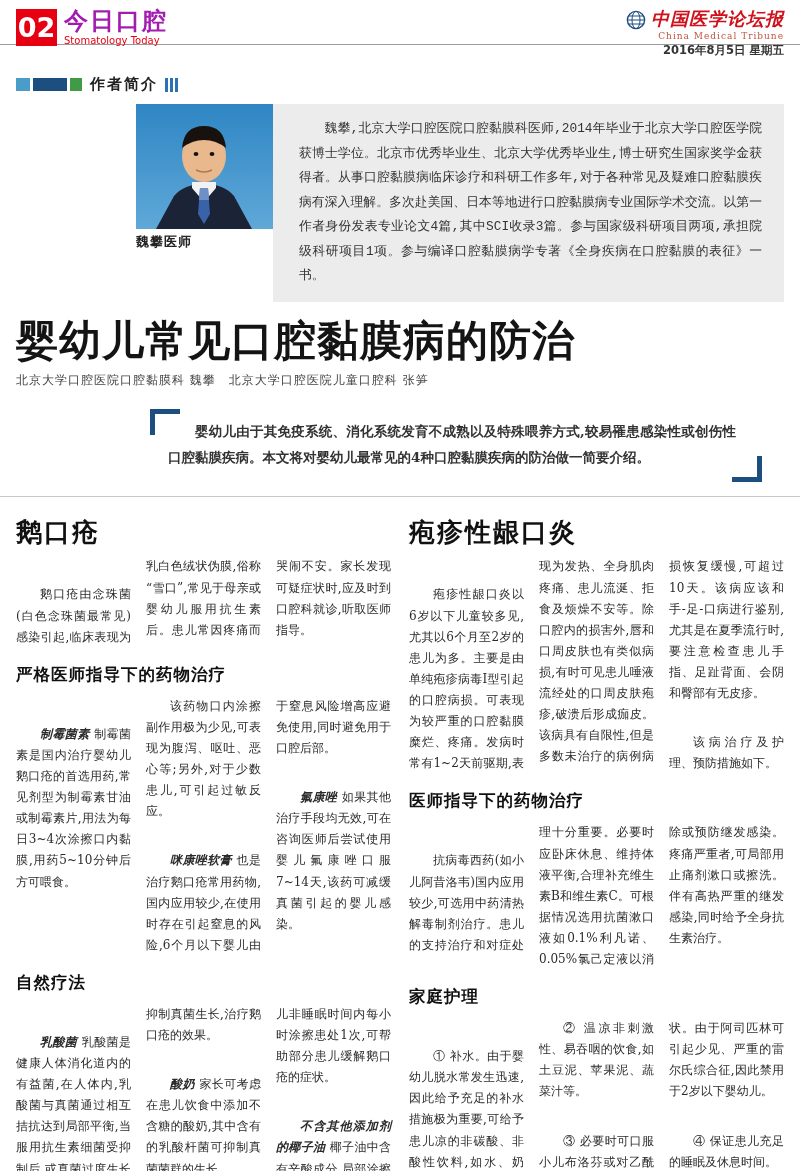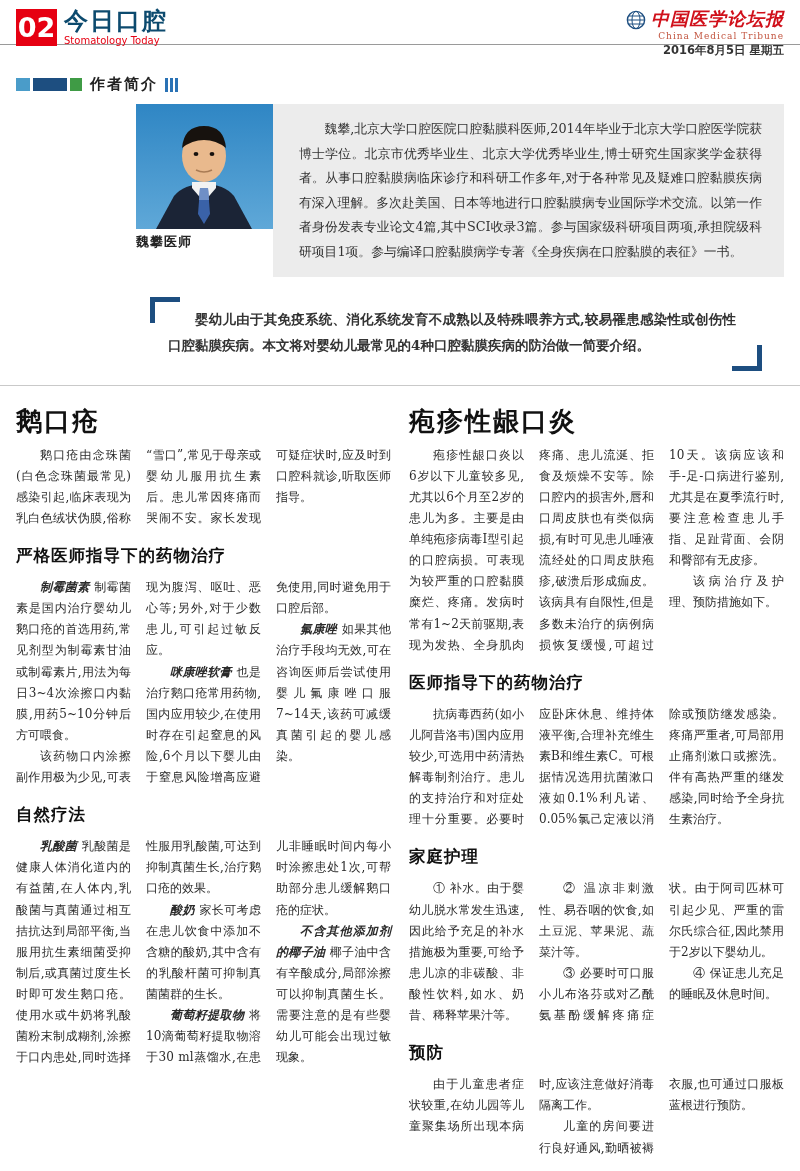--- a/index.html
+++ b/index.html
@@ -5,21 +5,21 @@
   * { box-sizing: border-box; margin: 0; padding: 0; }
   html,body { background:#fff; }
   body { font-family:"DejaVu Serif","Liberation Serif",serif; color:#2b2b2b; }
   .page { width:800px; min-height:1171px; position:relative; background:#fff; padding:0 16px; overflow:hidden; }
 
   
   .masthead { display:flex; justify-content:space-between; align-items:flex-start; padding-top:9px; height:42px; }
   .mast-left { display:flex; align-items:flex-start; gap:7px; }
   .page-num { background:#e60012; color:#fff; font-family:"DejaVu Sans","Liberation Sans",sans-serif;
               font-weight:bold; font-size:27px; width:41px; height:37px; display:flex; align-items:center; justify-content:center; }
-  .mast-title .cn { color:#0c4a6e; font-family:"DejaVu Sans","Liberation Sans",sans-serif; font-weight:bold; font-size:24px; line-height:1.05; letter-spacing:2px; }
+  .mast-title .cn { color:#a21caf; font-family:"DejaVu Sans","Liberation Sans",sans-serif; font-weight:bold; font-size:24px; line-height:1.05; letter-spacing:2px; }
   .mast-title .en { color:#e60012; font-family:"DejaVu Sans","Liberation Sans",sans-serif; font-size:10px; margin-top:1px; }
   .mast-right { text-align:right; line-height:1.15; }
   .brand-row { display:flex; align-items:flex-end; justify-content:flex-end; gap:5px; }
   .brand-cn { color:#d0101a; font-size:18px; font-weight:bold; font-style:italic; letter-spacing:1px; }
   .brand-en { color:#c2543f; font-size:9px; letter-spacing:1px; margin-top:1px; }
   .mast-date { color:#333; font-size:11.5px; font-weight:bold; margin-top:3px; font-family:"DejaVu Sans","Liberation Sans",sans-serif; }
   .header-rule { border-top:1px solid #9a9a9a; margin:2px -16px 0 -16px; }
 
   
   .author-label { display:flex; align-items:center; gap:3px; margin-top:30px; }
@@ -27,21 +27,21 @@
   .sq1 { width:14px; background:#4a9cc9; }
   .sq2 { width:34px; background:#1d4e80; }
   .sq3 { width:12px; background:#3f9b45; }
   .author-label .txt { font-family:"DejaVu Sans","Liberation Sans",sans-serif; font-weight:bold; font-size:15px; color:#222; margin-left:5px; letter-spacing:2px; }
   .bars { display:inline-flex; gap:2px; margin-left:4px; }
   .bars i { width:3px; height:14px; background:#2a72b5; display:inline-block; }
   .author-wrap { display:flex; margin:10px 0 0 120px; }
   .photo-wrap { width:137px; flex:0 0 137px; }
   .photo { width:137px; height:125px; display:block; }
   .photo-caption { font-weight:bold; font-size:13px; color:#222; margin-top:4px; letter-spacing:1px; }
-  .bio-box { flex:1; background:#ececec; padding:13px 22px 13px 26px; }
+  .bio-box { flex:1; background:#ececec; padding:13px 22px 13px 26px;font-family:Liberation Mono, monospace; }
   .bio-box p { font-size:12.8px; line-height:1.92; text-align:justify; text-indent:2em; color:#333; }
 
   
   .headline { margin-top:16px; }
   .headline h1 { font-family:"DejaVu Sans","Liberation Sans",sans-serif; font-weight:900; font-size:42px;
                  color:#141414; letter-spacing:1px; line-height:1.1; }
   .byline { font-size:12px; color:#444; margin-top:8px; letter-spacing:1px; }
 
   
   .abstract { position:relative; margin:20px 0 0 134px; width:612px; padding:10px 26px 12px 18px; }
@@ -52,21 +52,21 @@
   .body-rule { border-top:1px solid #c9c9c9; margin:14px -16px 0 -16px; }
 
   
   .columns { display:flex; gap:18px; margin-top:8px; }
   .half { width:375px; flex:0 0 375px; }
   .sec-h1 { font-family:"DejaVu Serif","Liberation Serif",serif; font-weight:bold; font-size:26px;
             color:#111; letter-spacing:2px; margin:10px 0 6px; }
   .sec-h2 { font-family:"DejaVu Sans","Liberation Sans",sans-serif; font-weight:bold; font-size:16.5px;
             color:#111; margin:16px 0 10px; letter-spacing:1px; }
   .colblock { column-count:3; column-gap:15px; margin-bottom:6px; }
-  .colblock p { font-size:12px; line-height:1.76; text-align:justify; text-indent:2em; color:#2b2b2b; }
+  .colblock p { font-size:12px; line-height:1.76; text-align:justify; text-indent:2em; color:#2b2b2b;margin-top:28px; }
   .colblock .lead { font-weight:bold; font-style:italic; }
 </style>
 </head>
 <body>
 
 <div class="page">
 
   <header class="masthead">
     <div class="mast-left">
       <div class="page-num">02</div>
@@ -125,20 +125,24 @@
           <path d="M60 66 Q68 70 76 66" fill="none" stroke="#a97b54" stroke-width="1.6"></path>
         </svg>
         <div class="photo-caption">魏攀医师</div>
       </div>
       <div class="bio-box">
         <p>魏攀,北京大学口腔医院口腔黏膜科医师,2014年毕业于北京大学口腔医学院获博士学位。北京市优秀毕业生、北京大学优秀毕业生,博士研究生国家奖学金获得者。从事口腔黏膜病临床诊疗和科研工作多年,对于各种常见及疑难口腔黏膜疾病有深入理解。多次赴美国、日本等地进行口腔黏膜病专业国际学术交流。以第一作者身份发表专业论文4篇,其中SCI收录3篇。参与国家级科研项目两项,承担院级科研项目1项。参与编译口腔黏膜病学专著《全身疾病在口腔黏膜的表征》一书。</p>
       </div>
     </div>
   </section>
 
+  <section class="headline">
+    <h1>婴幼儿常见口腔黏膜病的防治</h1>
+    <div class="byline">北京大学口腔医院口腔黏膜科 魏攀　北京大学口腔医院儿童口腔科 张笋</div>
+  </section>
 
   <section class="abstract">
     <span class="corner corner-tl"></span>
     <span class="corner corner-br"></span>
     <p>婴幼儿由于其免疫系统、消化系统发育不成熟以及特殊喂养方式,较易罹患感染性或创伤性口腔黏膜疾病。本文将对婴幼儿最常见的4种口腔黏膜疾病的防治做一简要介绍。</p>
   </section>
   <div class="body-rule"></div>
 
   <main class="columns">
     <div class="half">

